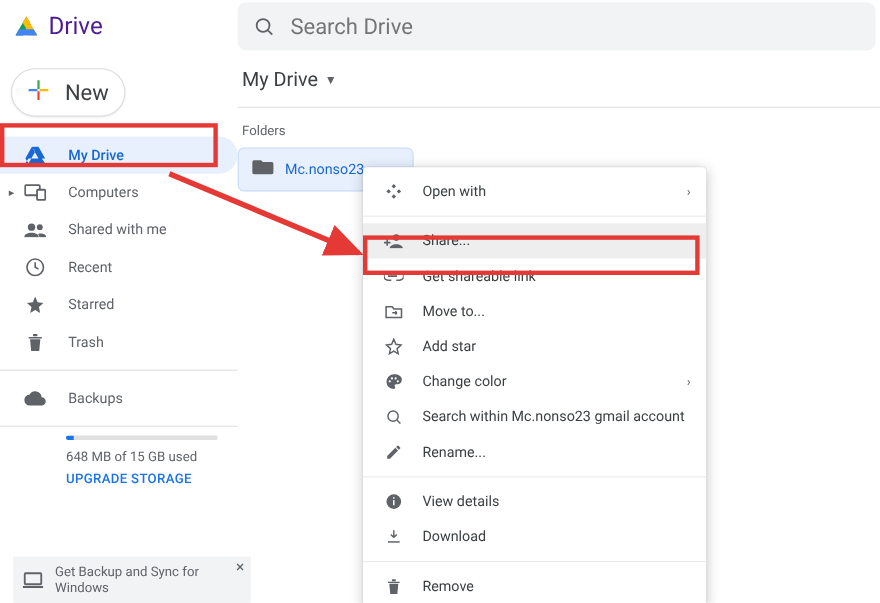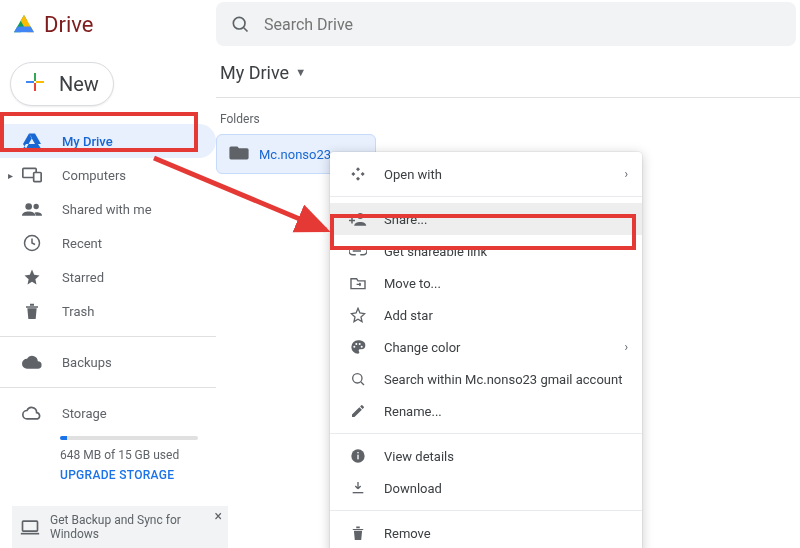--- a/index.html
+++ b/index.html
@@ -2,23 +2,23 @@
 <html><head>
 <meta charset="utf-8">
 <style>
   * { box-sizing: border-box; margin: 0; padding: 0; font-family: Roboto, Arial, sans-serif; }
   html, body { width: 800px; height: 548px; overflow: hidden; background: #fff; color: #3c4043; }
   .app { display: flex; flex-direction: column; height: 100%; }
 
   
   .header { display: flex; align-items: center; height: 48px; }
   .brand { display: flex; align-items: center; width: 216px; padding-left: 14px; gap: 10px; }
-  .brand-title { font-size: 22px; color: #7f1d1d; }
+  .brand-title { font-size: 22px; color: #4c1d95; }
   .search-bar { flex: 1; height: 44px; background: #f1f3f4; border-radius: 8px; display: flex; align-items: center; padding: 0 14px; gap: 14px; margin-right: 4px; }
-  .search-bar input { border: none; background: transparent; outline: none; font-size: 16px; width: 100%; color: #0369a1; }
+  .search-bar input { border: none; background: transparent; outline: none; font-size: 20px; width: 100%; color: #0369a1; }
 
   
   .body { display: flex; flex: 1; min-height: 0; }
 
   
   .sidebar { width: 216px; display: flex; flex-direction: column; padding-top: 14px; }
   .new-btn { margin-left: 10px; width: 104px; height: 44px; border: 1px solid #dadce0; border-radius: 22px; background: #fff; display: flex; align-items: center; padding-left: 12px; gap: 12px; cursor: pointer; font-size: 20px; color: #3c4043; box-shadow: 0 1px 2px rgba(0,0,0,0.08); }
   .nav { margin-top: 18px; }
   .nav-item { display: flex; align-items: center; height: 34px; padding-left: 22px; gap: 20px; font-size: 13px; color: #5f6368; cursor: pointer; border-radius: 0 17px 17px 0; }
   .nav-item.active { background: #e8f0fe; color: #1967d2; font-weight: 500; }
@@ -158,28 +158,20 @@
           <span class="ico">
             <svg width="20" height="14" viewBox="0 0 24 16" fill="#5f6368">
                 <path d="M19 16H6a6 6 0 010-12 7 7 0 0113 3 4.5 4.5 0 010 9z"></path>
               </svg>
           </span>
           <span>Backups</span>
         </div>
 
         <div class="divider"></div>
 
-        <div class="nav-item">
-          <span class="ico">
-            <svg width="20" height="14" viewBox="0 0 24 16" fill="none" stroke="#5f6368" stroke-width="2">
-                <path d="M19 15H6a5 5 0 010-10 6 6 0 0111.5 2.5A4 4 0 0119 15z"></path>
-              </svg>
-          </span>
-          <span>Storage</span>
-        </div>
         <div class="storage-block">
           <div class="storage-bar">
               <div></div>
             </div>
           <div>648 MB of 15 GB used</div>
           <div class="upgrade-link" style="margin-top:6px">UPGRADE STORAGE</div>
         </div>
       </div>
     </div>
 

